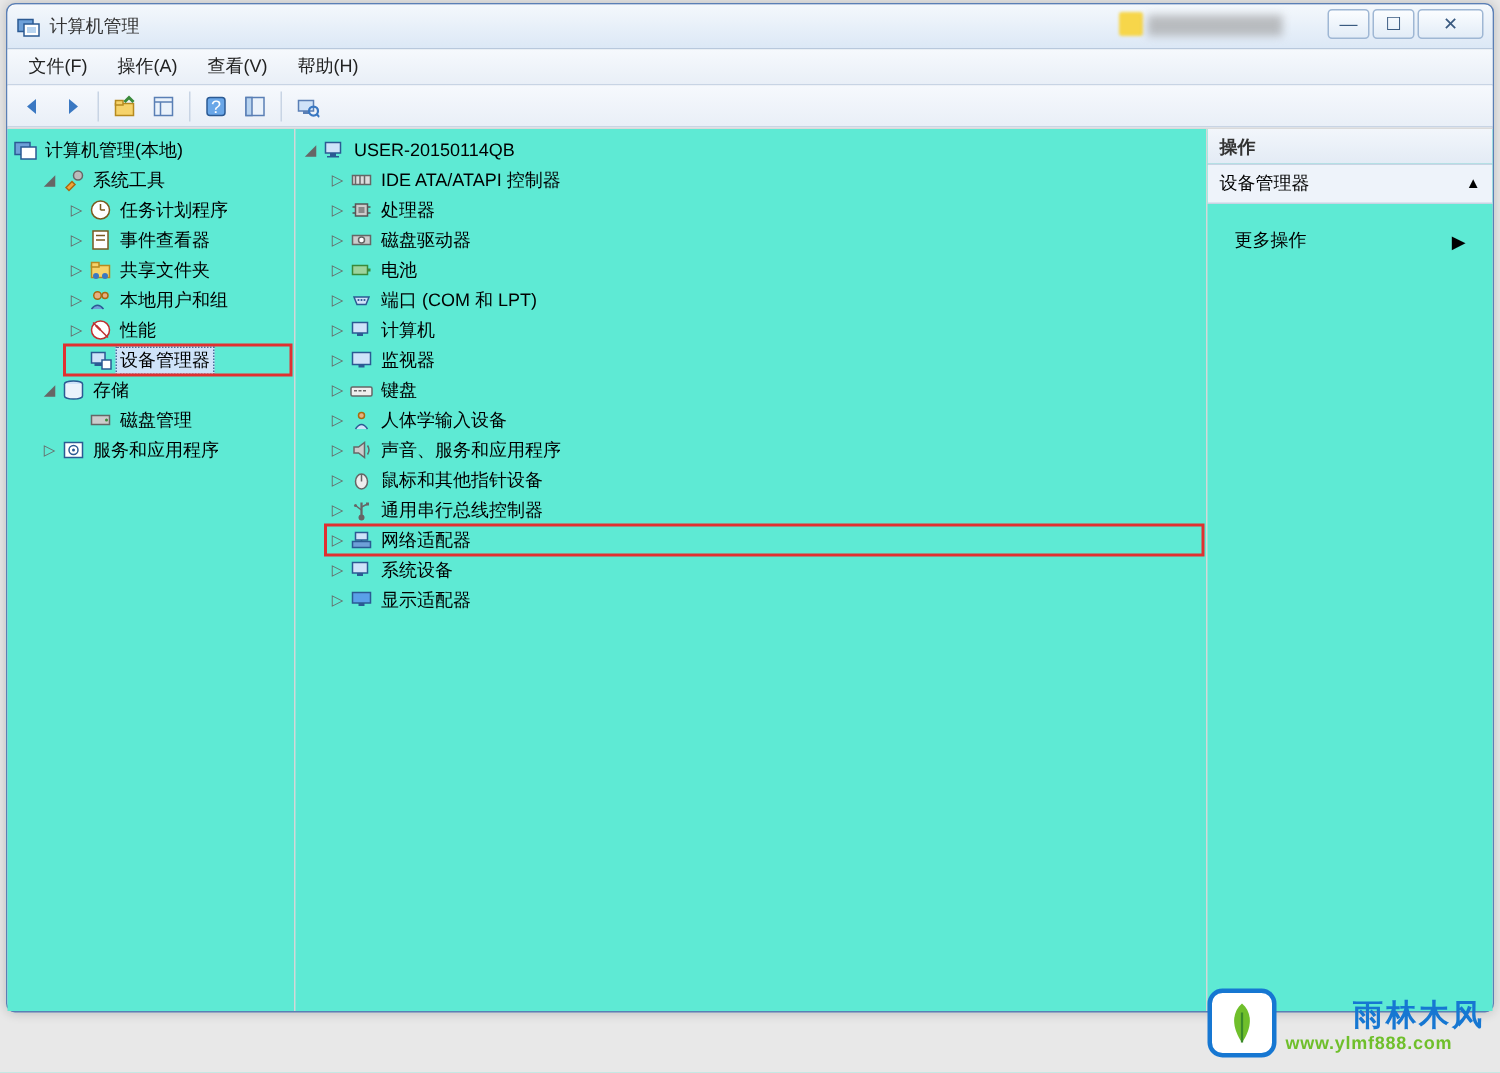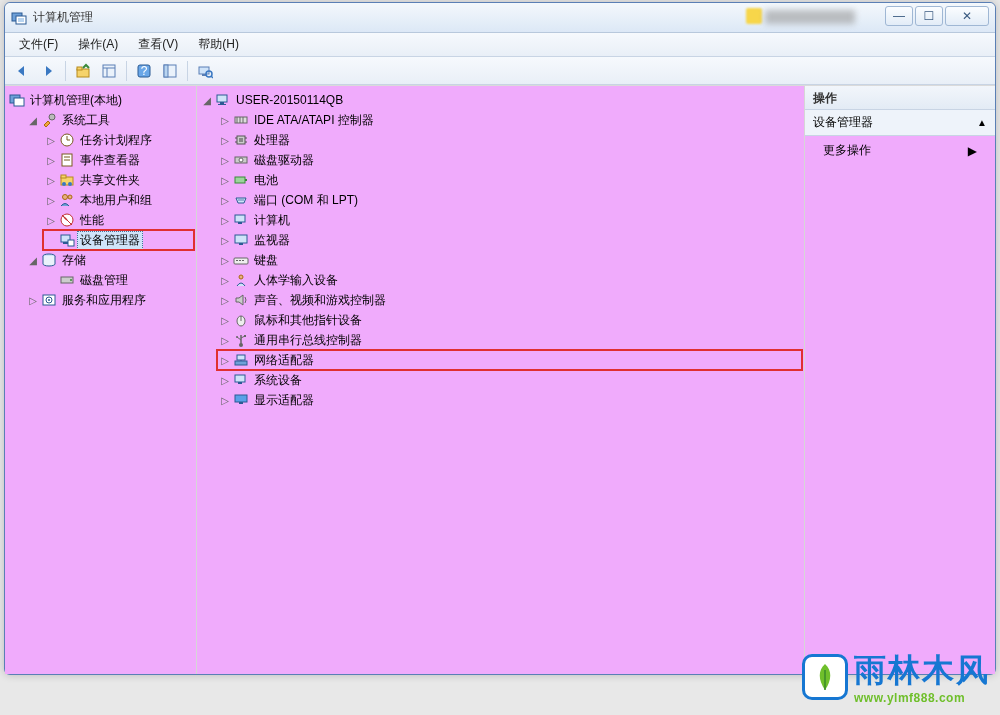--- a/index.html
+++ b/index.html
@@ -38,28 +38,28 @@
   height: 28px; background: linear-gradient(#f6f9fd,#e9eff7);
   border-bottom: 1px solid #c8d4e4; display:flex; align-items:center; padding:0 6px; gap:4px;
 }
 .tbtn {
   width: 22px; height: 22px; border:1px solid transparent; border-radius:3px;
   display:flex; align-items:center; justify-content:center;
 }
 .tsep { width:1px; height:20px; background:#c8d4e4; margin:0 2px;}
 
 .content { flex:1 1 auto; display:flex; border-top:1px solid #dadada; min-height:0;}
-.panel { background:#f0abfc; overflow:auto; }
+.panel { background:#5eead4; overflow:auto; }
 .panel.left { width:192px; border-right:1px solid #d6d6d6; }
 .panel.center { flex:1 1 auto; border-right:1px solid #d6d6d6; }
 .panel.right { width:190px; display:flex; flex-direction:column;}
 .rhead { height:24px; background:linear-gradient(#f2f6fb,#e3ebf5); border-bottom:1px solid #c8d4e4; padding:4px 8px; font-weight:bold; color:#333;}
 .rsec { background:#eef3fa; border-bottom:1px solid #c8d4e4; padding:4px 8px; display:flex; justify-content:space-between; align-items:center;}
 .rsec .arrow{ font-size:10px;}
-.raction{ padding:6px 18px; display:flex; justify-content:space-between; align-items:center;}
+.raction{ padding:16px 18px; display:flex; justify-content:space-between; align-items:center;}
 
 ul.tree { list-style:none; padding:4px 2px; }
 ul.tree ul { list-style:none; padding-left:18px; }
 li.node { white-space:nowrap; }
 li.node > .row { display:flex; align-items:center; height:20px; padding:0 2px; gap:2px;}
 .exp { width:12px; height:12px; display:inline-flex; align-items:center; justify-content:center; color:#666; font-size:10px; cursor:default;}
 .nicon { width:16px; height:16px; display:inline-flex; align-items:center; justify-content:center; font-size:12px;}
 .nlabel { padding:1px 3px; }
 .sel > .row .nlabel { background:#cfe3f9; border:1px dotted #4a6f9e; padding:0 2px;}
 .redrow > .row { outline:2px solid #e03030; outline-offset:-1px;}
@@ -67,21 +67,21 @@
 svg { display:block; }
 
 .overlay-logo{
   position:absolute; right:10px; bottom:10px; display:flex; align-items:center; gap:6px;
   font-weight:bold;
 }
 .overlay-logo .glyph{
   width:46px; height:46px; border-radius:10px; border:3px solid #1677d2;
   display:flex; align-items:center; justify-content:center; background:#fff;
 }
-.overlay-logo .txt-cn{ font-size:32px; color:#1677d2; letter-spacing:2px; font-family: "Microsoft YaHei"; font-weight:900;}
+.overlay-logo .txt-cn{ font-size:20px; color:#1677d2; letter-spacing:2px; font-family: "Microsoft YaHei"; font-weight:900;margin-left:45px;}
 .overlay-logo .txt-en{ font-size:12px; color:#6fbf2b; font-weight:900; letter-spacing:0.5px; margin-top:-2px;}
 </style>
 </head>
 <body>
 
 <div class="window">
 
   <div class="titlebar">
     <span class="ticon">
       <svg width="16" height="16" viewBox="0 0 16 16">
@@ -450,21 +450,21 @@
               </li>
             <li class="node">
                 <div class="row">
                   <span class="exp">▷</span>
                   <span class="nicon">
                     <svg width="16" height="16" viewBox="0 0 16 16">
                       <path d="M3 6 L6 6 L10 3 L10 13 L6 10 L3 10 Z" fill="#ccc" stroke="#666"></path>
                       <path d="M12 5 Q14 8 12 11" fill="none" stroke="#666"></path>
                     </svg>
                   </span>
-                  <span class="nlabel">声音、视频和游戏控制器</span>
+                  <span class="nlabel">声音、服务和应用程序</span>
                 </div>
               </li>
             <li class="node">
                 <div class="row">
                   <span class="exp">▷</span>
                   <span class="nicon">
                     <svg width="16" height="16" viewBox="0 0 16 16">
                       <ellipse cx="8" cy="9" rx="4" ry="5" fill="#eee" stroke="#666"></ellipse>
                       <line x1="8" y1="4" x2="8" y2="9" stroke="#666"></line>
                     </svg>

